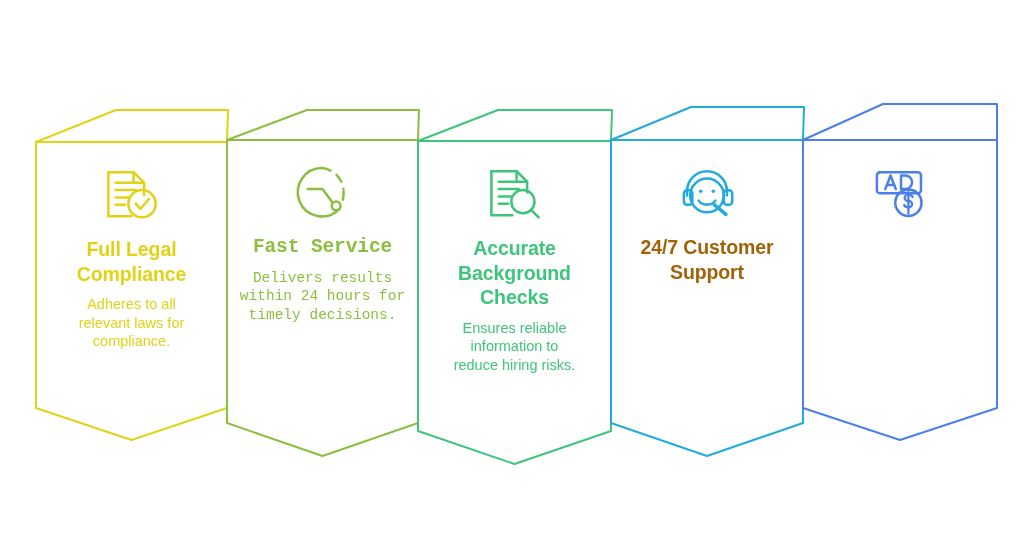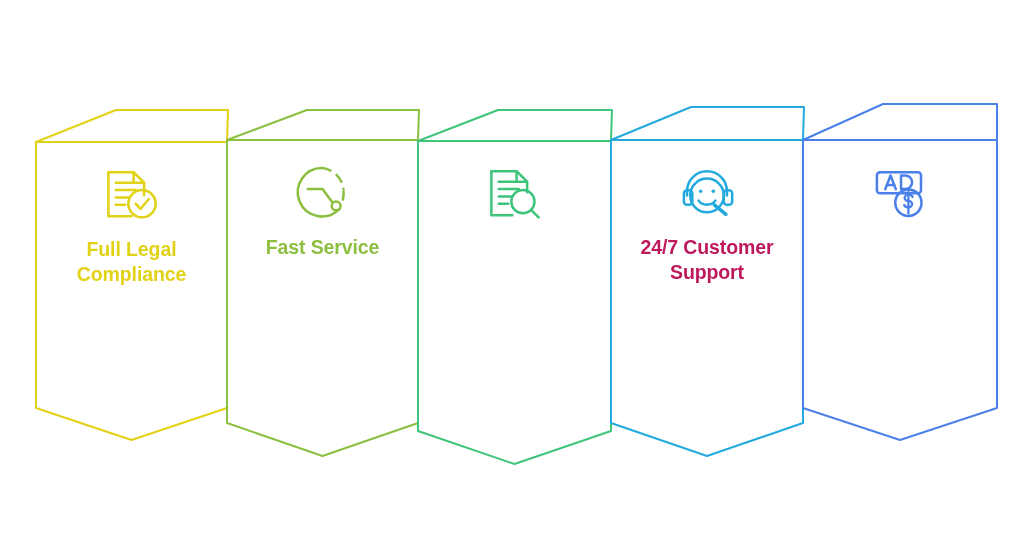--- a/index.html
+++ b/index.html
@@ -135,24 +135,30 @@
         <use href="#icon-speed-clock-icon" transform="translate(296.25,166) scale(1.05)" stroke="#8CBF3F" fill="#8CBF3F"></use>
         <use href="#icon-document-search-icon" transform="translate(488.25,167) scale(1.05)" stroke="#3FC47C" fill="#3FC47C"></use>
         <use href="#icon-headset-support-icon" transform="translate(680.75,166) scale(1.05)" stroke="#22AADE" fill="#22AADE"></use>
         <use href="#icon-ad-dollar-icon" transform="translate(873.75,166) scale(1.05)" stroke="#4A80E8" fill="#4A80E8"></use>
       </g>
   </svg>
 
   <div class="banner-text-layer">
       <div class="banner-card" style="left: 42px; width: 179px; top: 237px; color: rgb(226, 210, 21);">
         <h3 class="banner-title">Full Legal<br>Compliance</h3>
+        <p class="banner-desc">Adheres to all<br>relevant laws for<br>compliance.</p>
       </div>
-      <div class="banner-card" style="left: 233px; width: 179px; top: 235px; color: rgb(140, 191, 63);">
+      <div class="banner-card" style="left: 233px; width: 179px; top: 235px; color: rgb(140, 191, 63); font-family: Liberation Mono, monospace;">
         <h3 class="banner-title">Fast Service</h3>
+        <p class="banner-desc">Delivers results<br>within 24 hours for<br>timely decisions.</p>
       </div>
-      <div class="banner-card" style="left: 617px; width: 180px; top: 235px; color: #be185d; text-align: center;">
+      <div class="banner-card" style="left: 424px; width: 181px; top: 236px; color: rgb(63, 196, 124);">
+        <h3 class="banner-title">Accurate<br>Background<br>Checks</h3>
+        <p class="banner-desc">Ensures reliable<br>information to<br>reduce hiring risks.</p>
+      </div>
+      <div class="banner-card" style="left: 617px; width: 180px; top: 235px; color: #a16207; text-align: center;">
         <h3 class="banner-title">24/7 Customer<br>Support</h3>
       </div>
       <div class="banner-card" style="left: 809px; width: 182px; top: 235px; color: rgb(74, 128, 232);">
       </div>
     </div>
 
 </div>
 
 </body></html>

